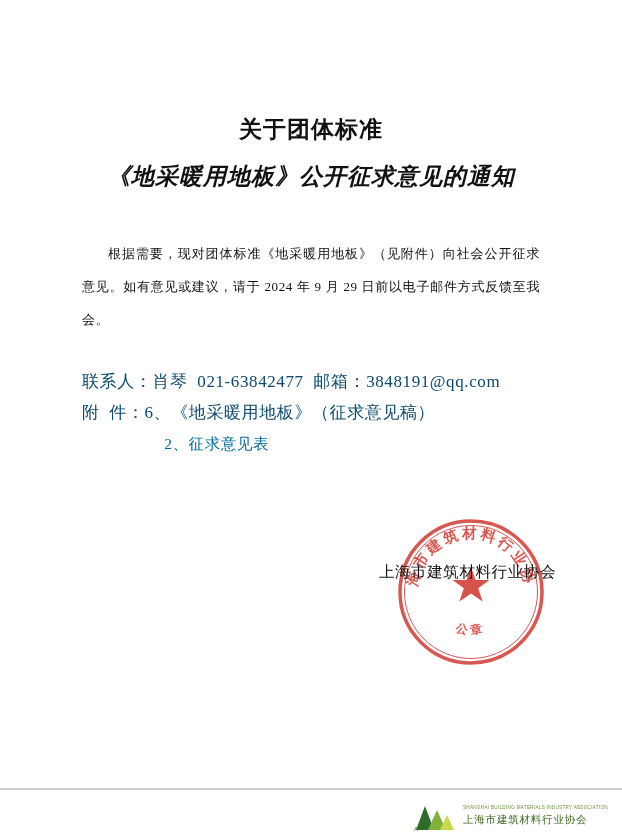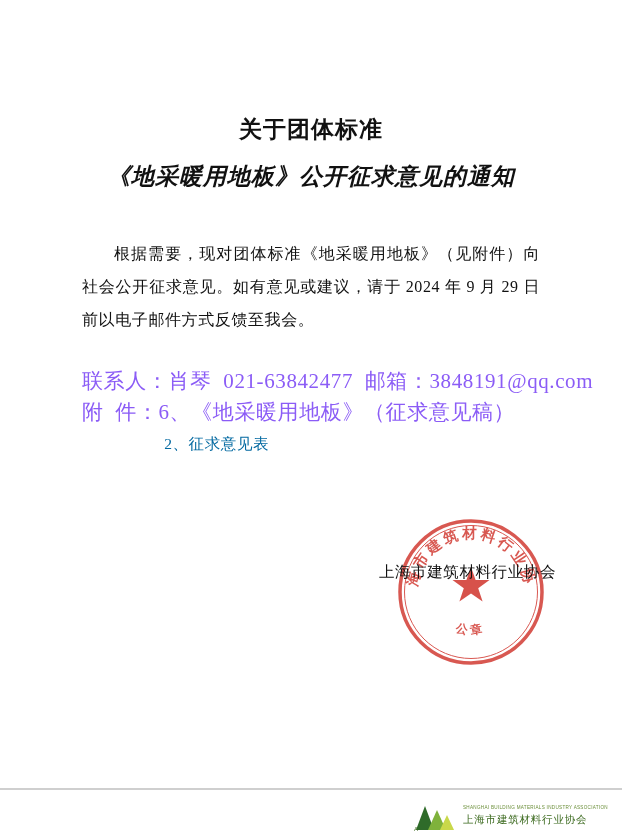--- a/index.html
+++ b/index.html
@@ -36,35 +36,35 @@
   .title-line-2 {
     font-size: 23px;
     line-height: 34px;
     margin-top: 13px;
     font-style: italic;
   }
   .body-block {
     margin: 44px 78px 0 78px;
   }
   .para {
-    font-size: 16px;
+    font-size: 13px;
     line-height: 33px;
     color: #111111;
     text-align: justify;
     text-indent: 2em;
     font-family: "Liberation Serif", serif;
     letter-spacing: 0.6px;
   }
   .contact-block {
     margin: 30px 78px 0 78px;
   }
   .contact-line {
-    font-size: 21px;
+    font-size: 17px;
     line-height: 31px;
-    color: #8b5cf6;
+    color: #0c4a6e;
     letter-spacing: 0.6px;
     white-space: pre;
   }
   .attach-sub {
     font-size: 15.5px;
     line-height: 31px;
     color: #0369a1;
     letter-spacing: 0.6px;
     padding-left: 5.3em;
   }

